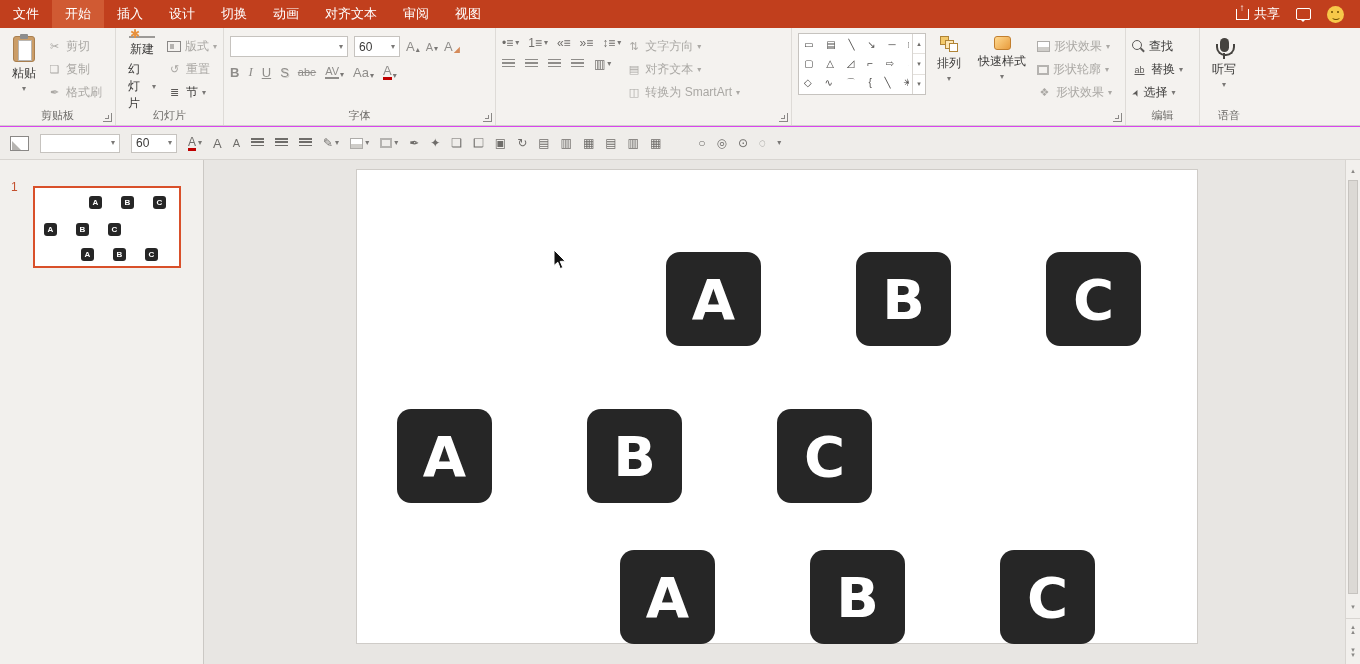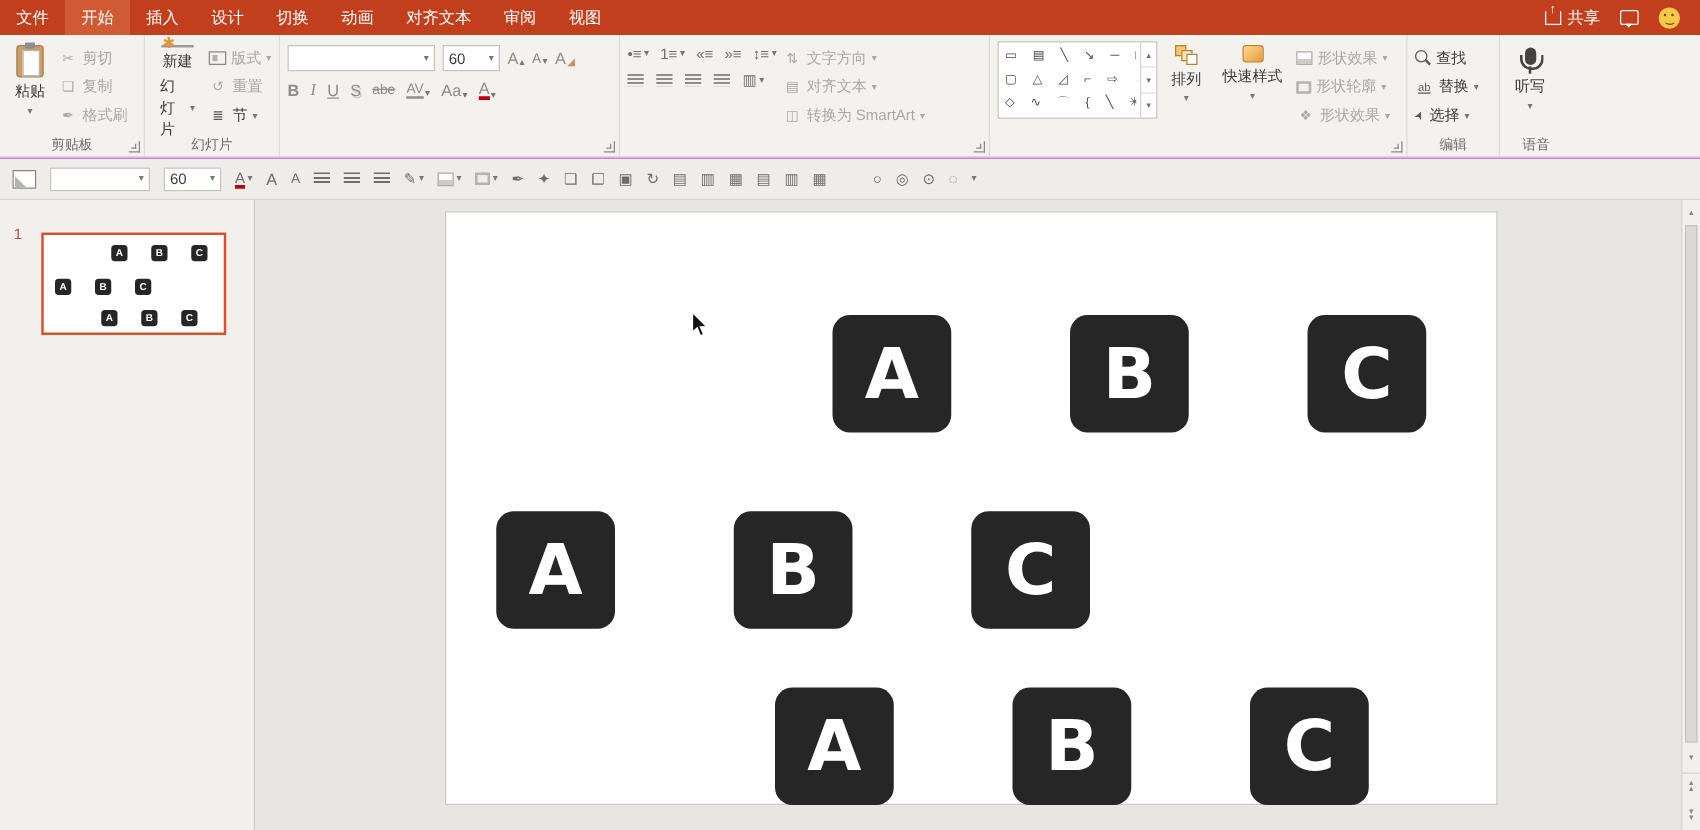--- a/index.html
+++ b/index.html
@@ -234,20 +234,21 @@
           <span class="fbtn">
               <span>Aa</span>
               <span class="dd">▾</span>
             </span>
           <span class="fbtn">
               <span class="ucolor">A</span>
               <span class="dd">▾</span>
             </span>
         </div>
       </div>
+      <span class="glabel">字体</span>
       <span class="launcher"></span>
     </section>
 
     <section class="group" style="width:296px">
       <div class="fcol" style="padding-top:3px">
         <div class="frow" style="gap:9px">
           <span class="qic">
               <span>•≡</span>
               <span class="dd">▾</span>
             </span>

